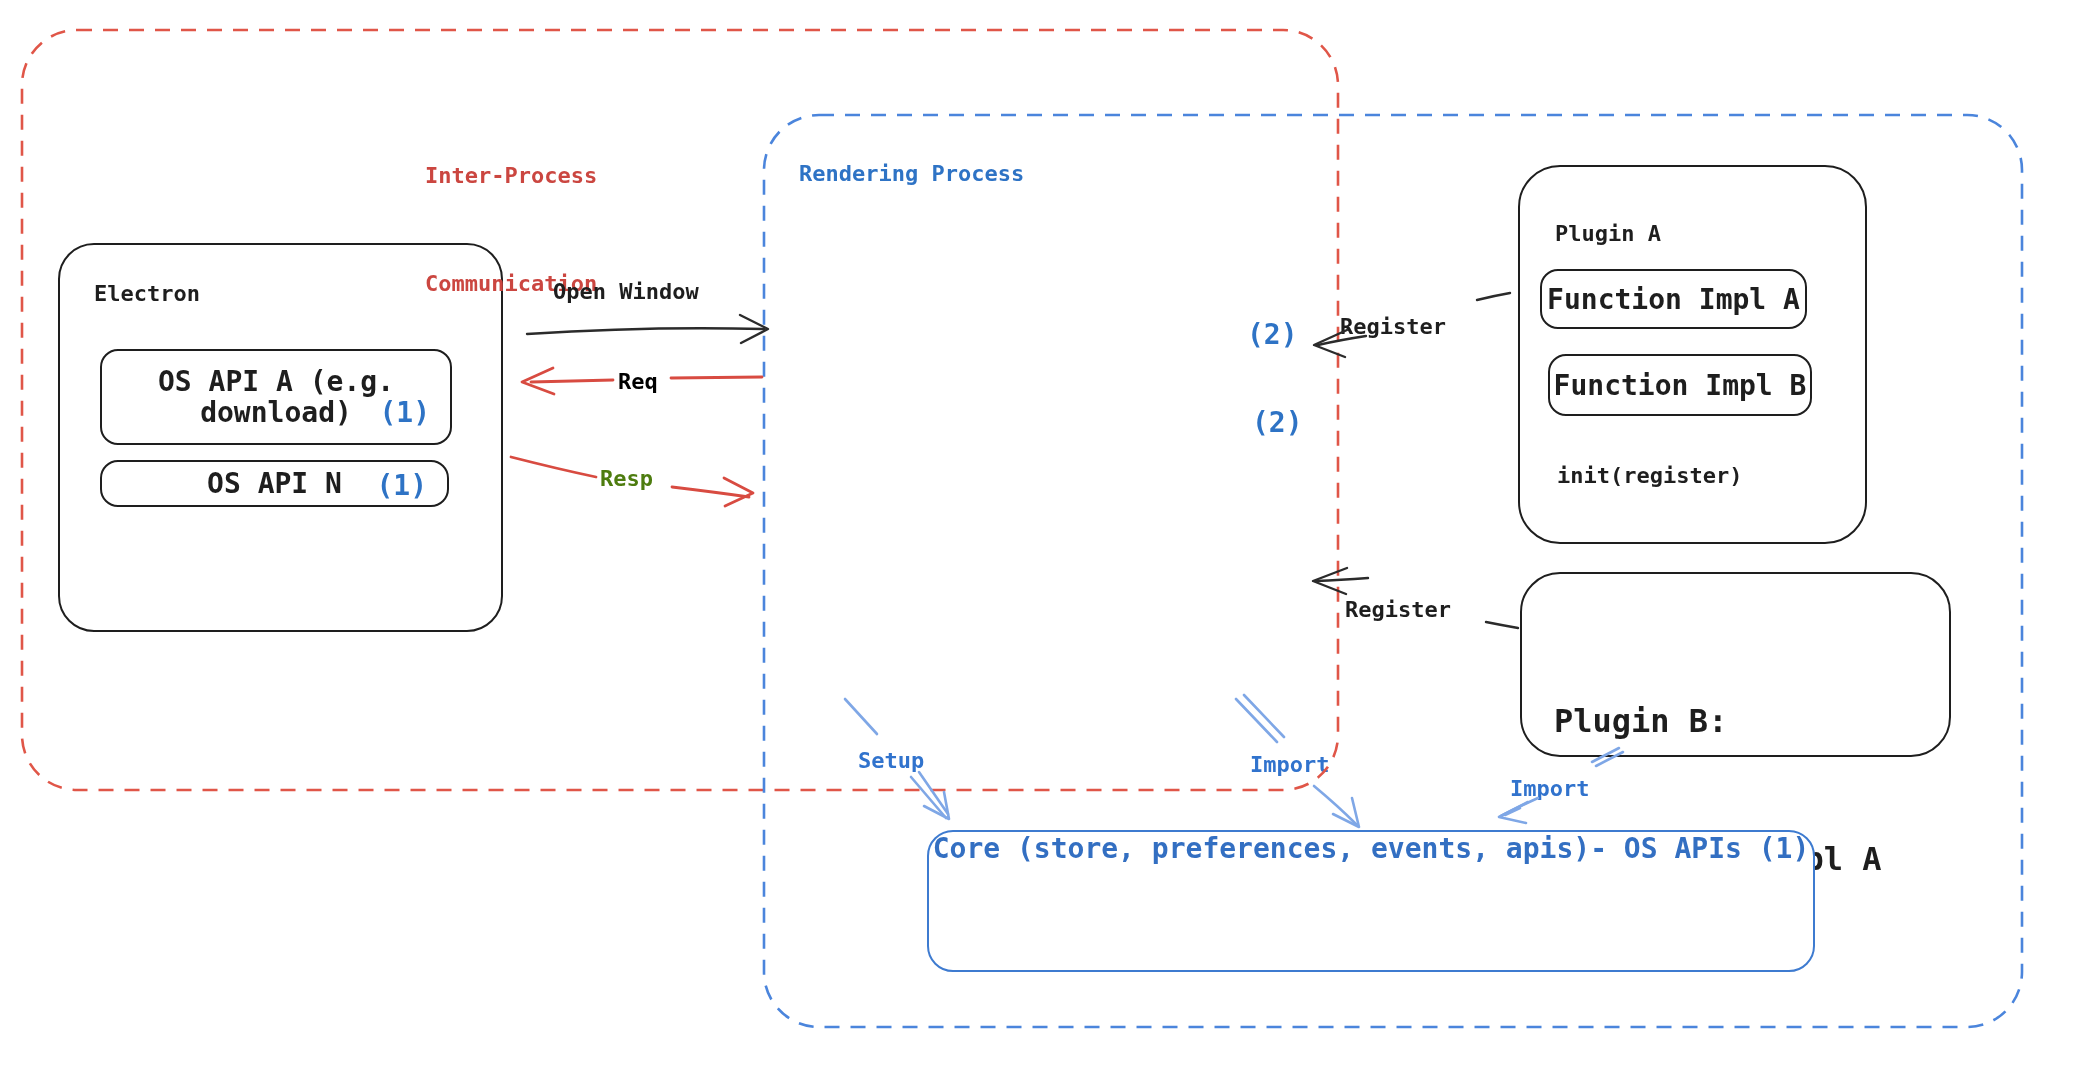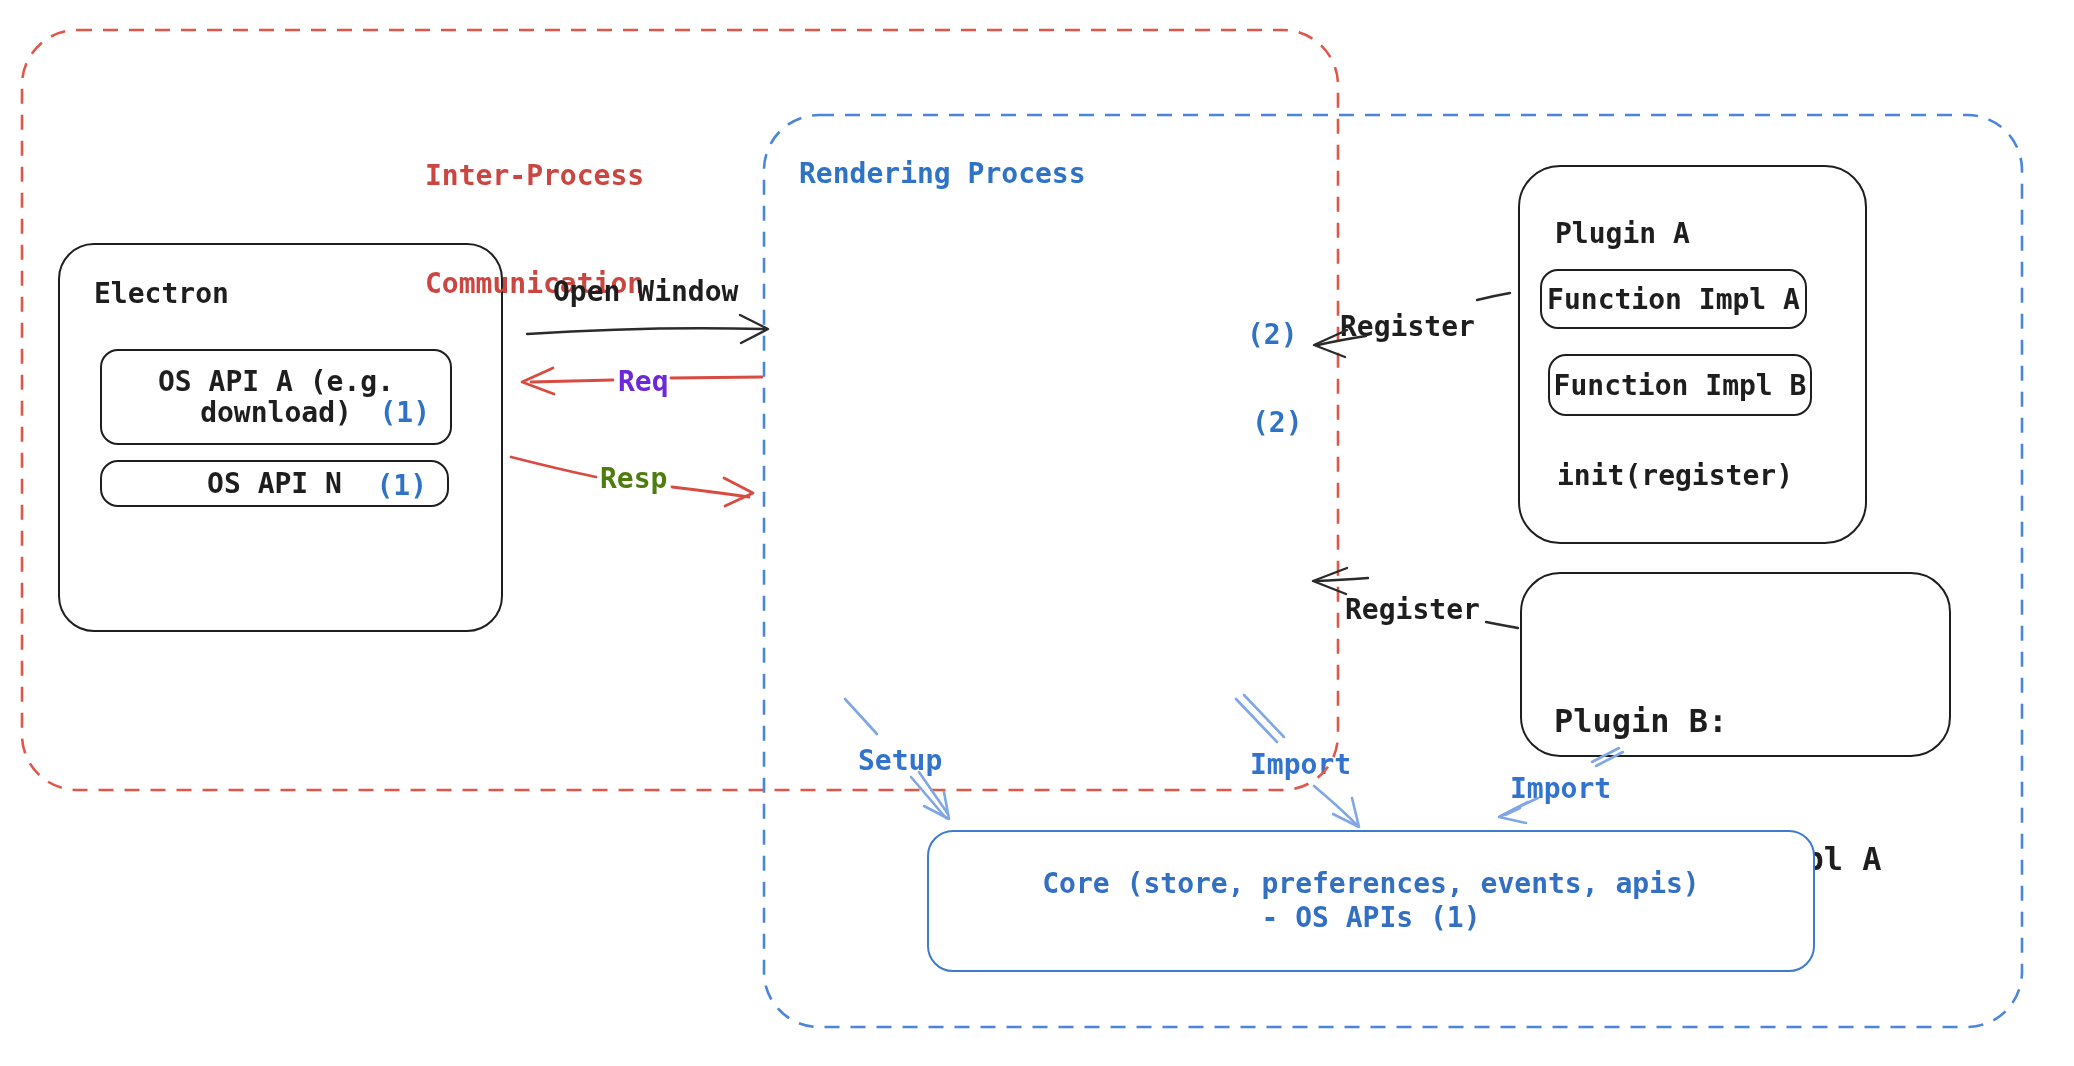--- a/index.html
+++ b/index.html
@@ -1,37 +1,37 @@
 <!DOCTYPE html>
 <html><head>
 <meta charset="utf-8">
 <style>
   html,body{margin:0;padding:0;background:#ffffff;}
   body{font-family:"DejaVu Sans Mono","Liberation Mono",monospace;color:#1e1e1e;}
   #canvas{position:relative;width:2074px;height:1066px;background:#ffffff;overflow:hidden;}
 
   .abs{position:absolute;}
-  .lbl{position:absolute;font-size:28px;font-weight:600;line-height:32px;white-space:pre;z-index:4;}
+  .lbl{position:absolute;font-size:22px;font-weight:600;line-height:32px;white-space:pre;z-index:4;}
   .lbl.red{color:#cb4640;}
   .lbl.blue{color:#2e73c5;}
   .lbl.corelbl{color:#3173cd;}
 
   .node{position:absolute;border:2.2px solid #1e1e1e;background:#ffffff;box-sizing:border-box;z-index:2;}
   .node .lbl{z-index:3;text-align:right;}
   .big{border-radius:36px;}
   .small{border-radius:18px;display:flex;align-items:center;justify-content:center;
          font-size:28px;font-weight:600;text-align:center;}
   .badge{position:absolute;font-size:28px;font-weight:600;color:#2e73c5;white-space:pre;z-index:4;}
 
   .multiline{line-height:31px;text-align:center;}
 
   #pluginB{padding:32px 0 0 32px;font-size:32px;font-weight:600;line-height:46px;white-space:pre;}
 
-  #coreBox{border:2.4px solid #3e7bd0;border-radius:26px;display:flex;flex-direction:column;
-           align-items:center;justify-content:center;color:#336fc2;font-size:28px;font-weight:600;
+  #coreBox{border:2.4px solid #3e7bd0;border-radius:26px;display:flex;flex-direction:row;
+           align-items:flex-start;justify-content:center;color:#336fc2;font-size:28px;font-weight:600;
            line-height:34px;text-align:center;white-space:pre;}
 
   svg.overlay{position:absolute;left:0;top:0;z-index:5;pointer-events:none;}
   .stroke-ink{stroke:#2b2b2b;stroke-width:2.4;fill:none;stroke-linecap:round;stroke-linejoin:round;}
   .stroke-red{stroke:#d84b41;stroke-width:2.8;fill:none;stroke-linecap:round;stroke-linejoin:round;}
   .stroke-lblue{stroke:#7fa7e6;stroke-width:2.6;fill:none;stroke-linecap:round;stroke-linejoin:round;}
   .dash-red{stroke:#e05648;stroke-width:2.6;fill:none;stroke-dasharray:15 11;}
   .dash-blue{stroke:#4b85dc;stroke-width:2.6;fill:none;stroke-dasharray:15 11;}
 </style>
 </head>
@@ -81,21 +81,21 @@
     <div>Plugin B:</div>
     <div>- Function Impl A</div>
   </div>
 
   <div class="node" id="coreBox" style="left:927px;top:830px;width:888px;height:142px;">
     <div>Core (store, preferences, events, apis)</div>
     <div>- OS APIs (1)</div>
   </div>
 
   <div class="lbl" style="left:553px;top:276px;">Open Window</div>
-  <div class="lbl red" style="left:618px;top:366px;color:#6d28d9;">Req</div>
+  <div class="lbl red" style="left:618px;top:366px;color:#000000;">Req</div>
   <div class="lbl red" style="left:600px;top:463px;color:#4d7c0f;">Resp</div>
   <div class="lbl" style="left:1340px;top:311px;">Register</div>
   <div class="lbl" style="left:1345px;top:594px;">Register</div>
   <div class="lbl corelbl" style="left:858px;top:745px;">Setup</div>
   <div class="lbl corelbl" style="left:1250px;top:749px;">Import</div>
   <div class="lbl corelbl" style="left:1510px;top:773px;">Import</div>
 
   <svg class="overlay" width="2074" height="1066" viewBox="0 0 2074 1066">
 
     <rect x="22" y="30" width="1316" height="760" rx="55" class="dash-red"></rect>

